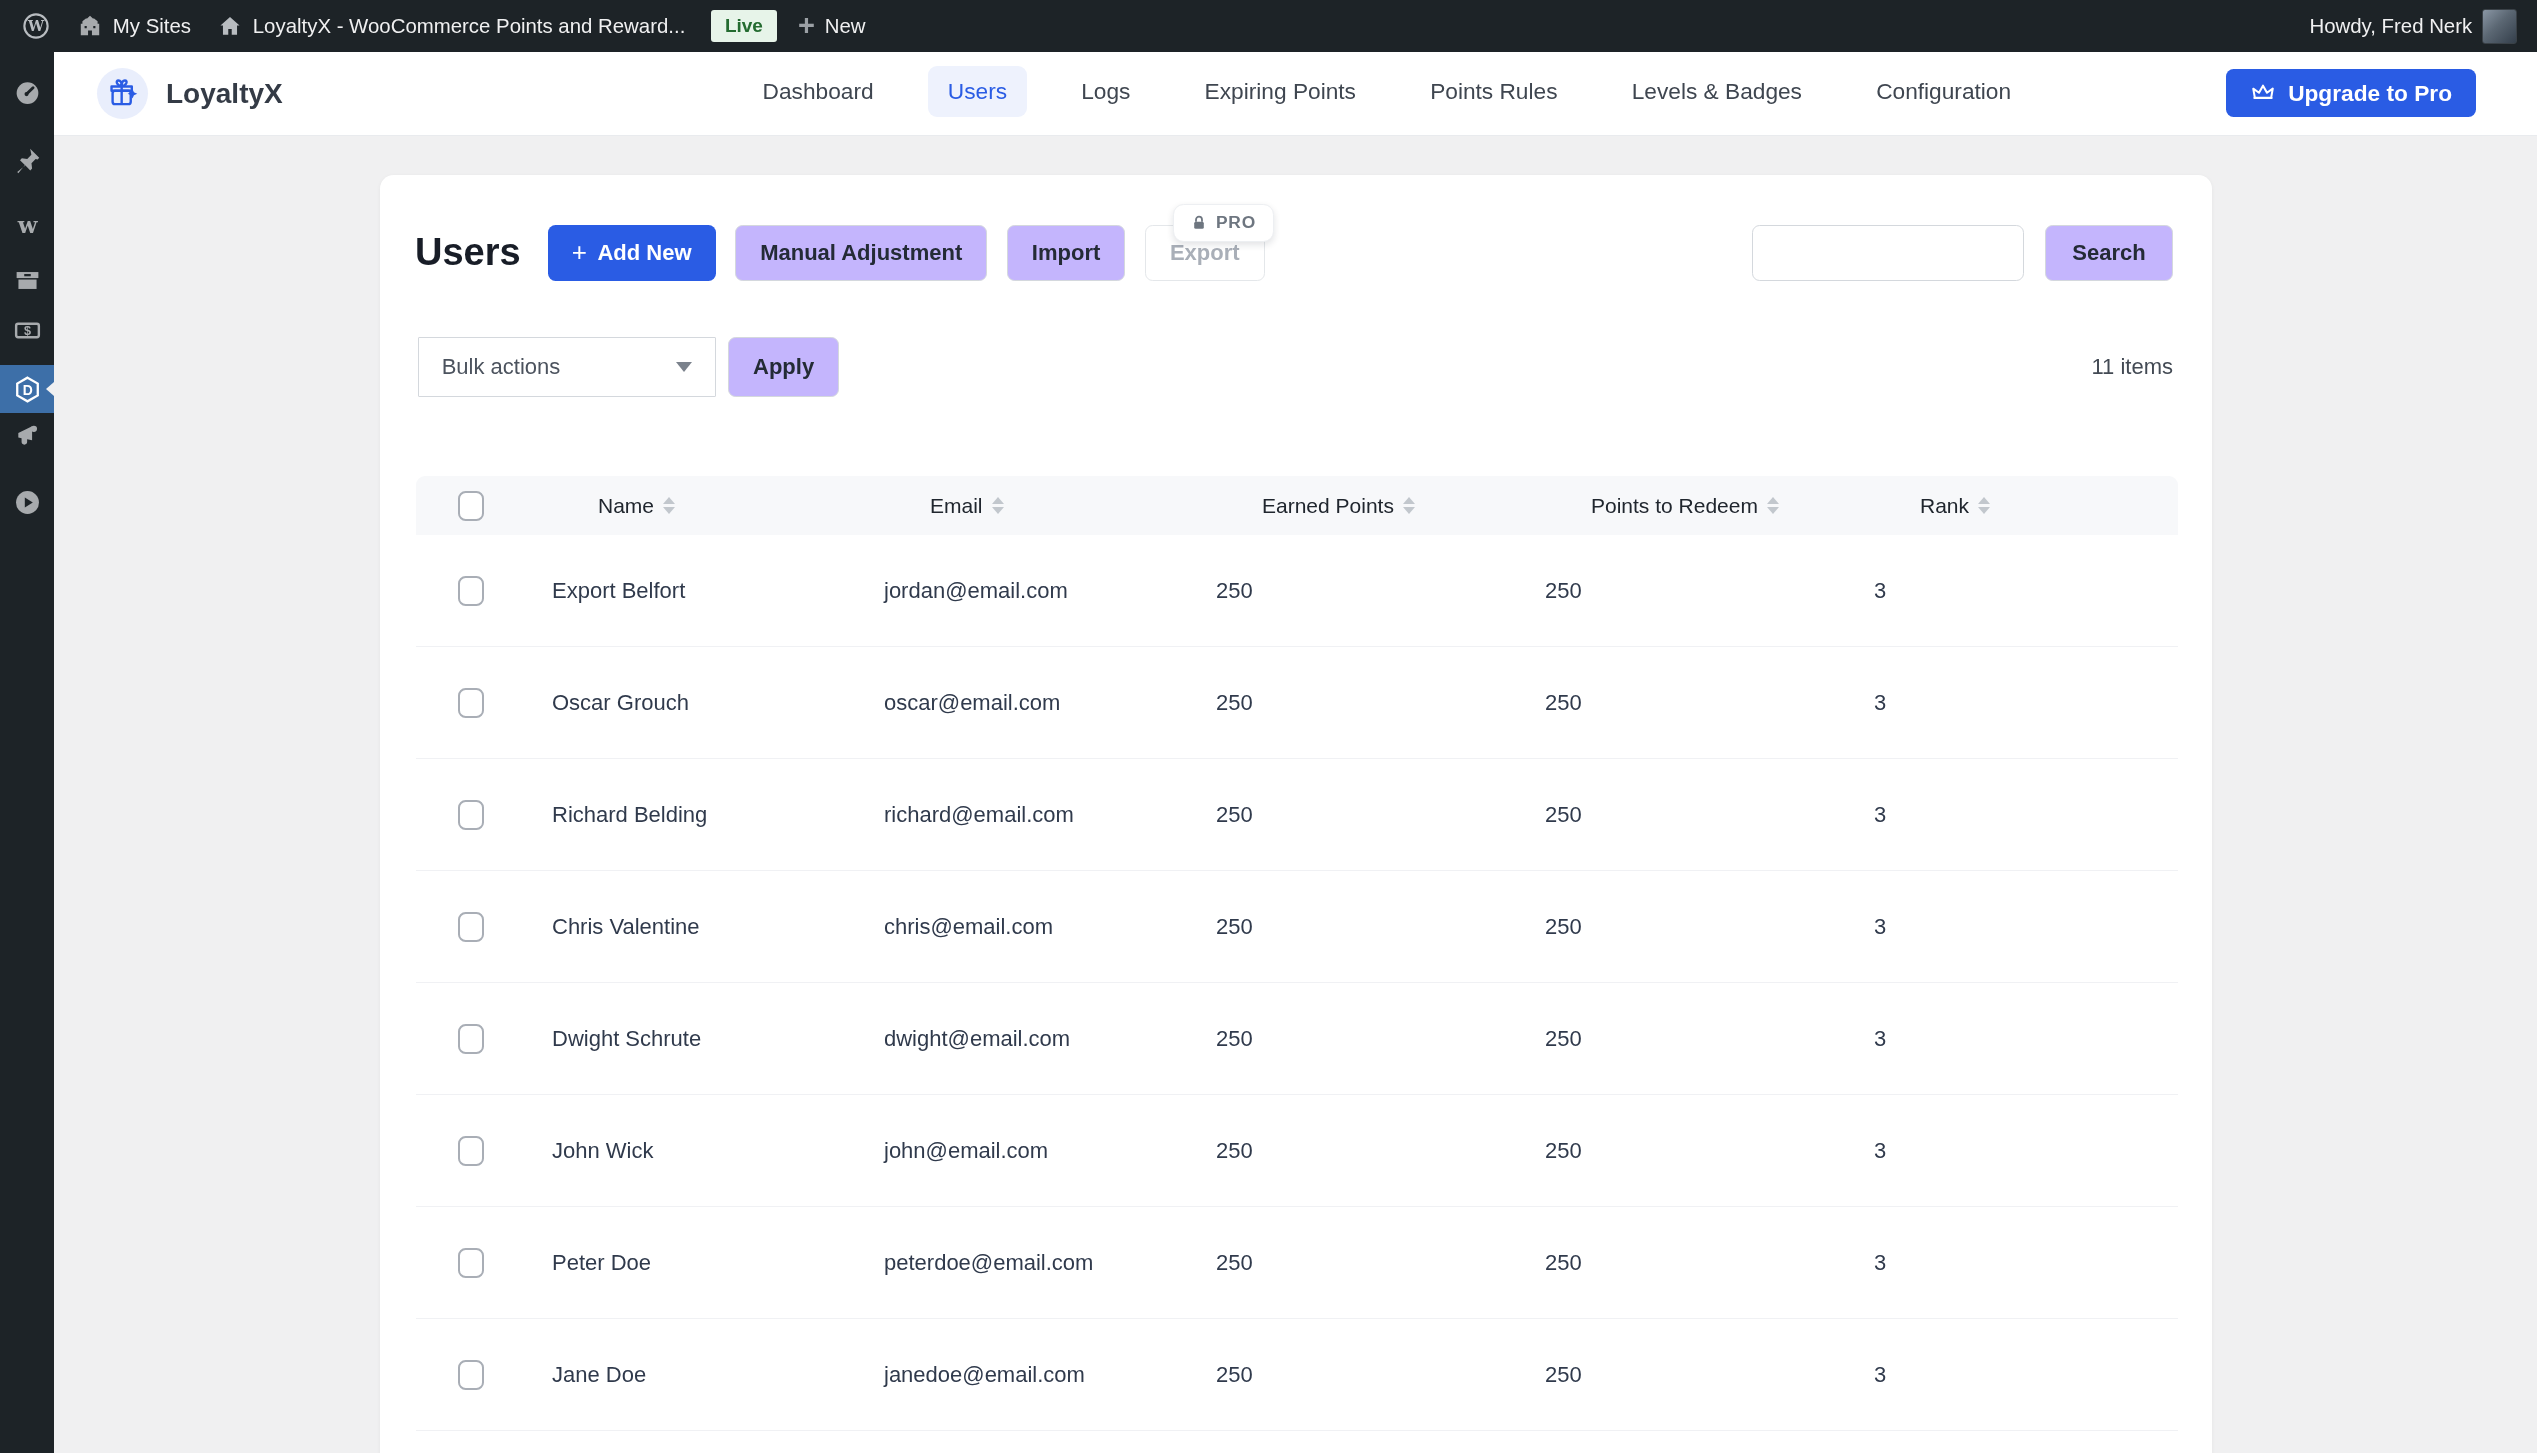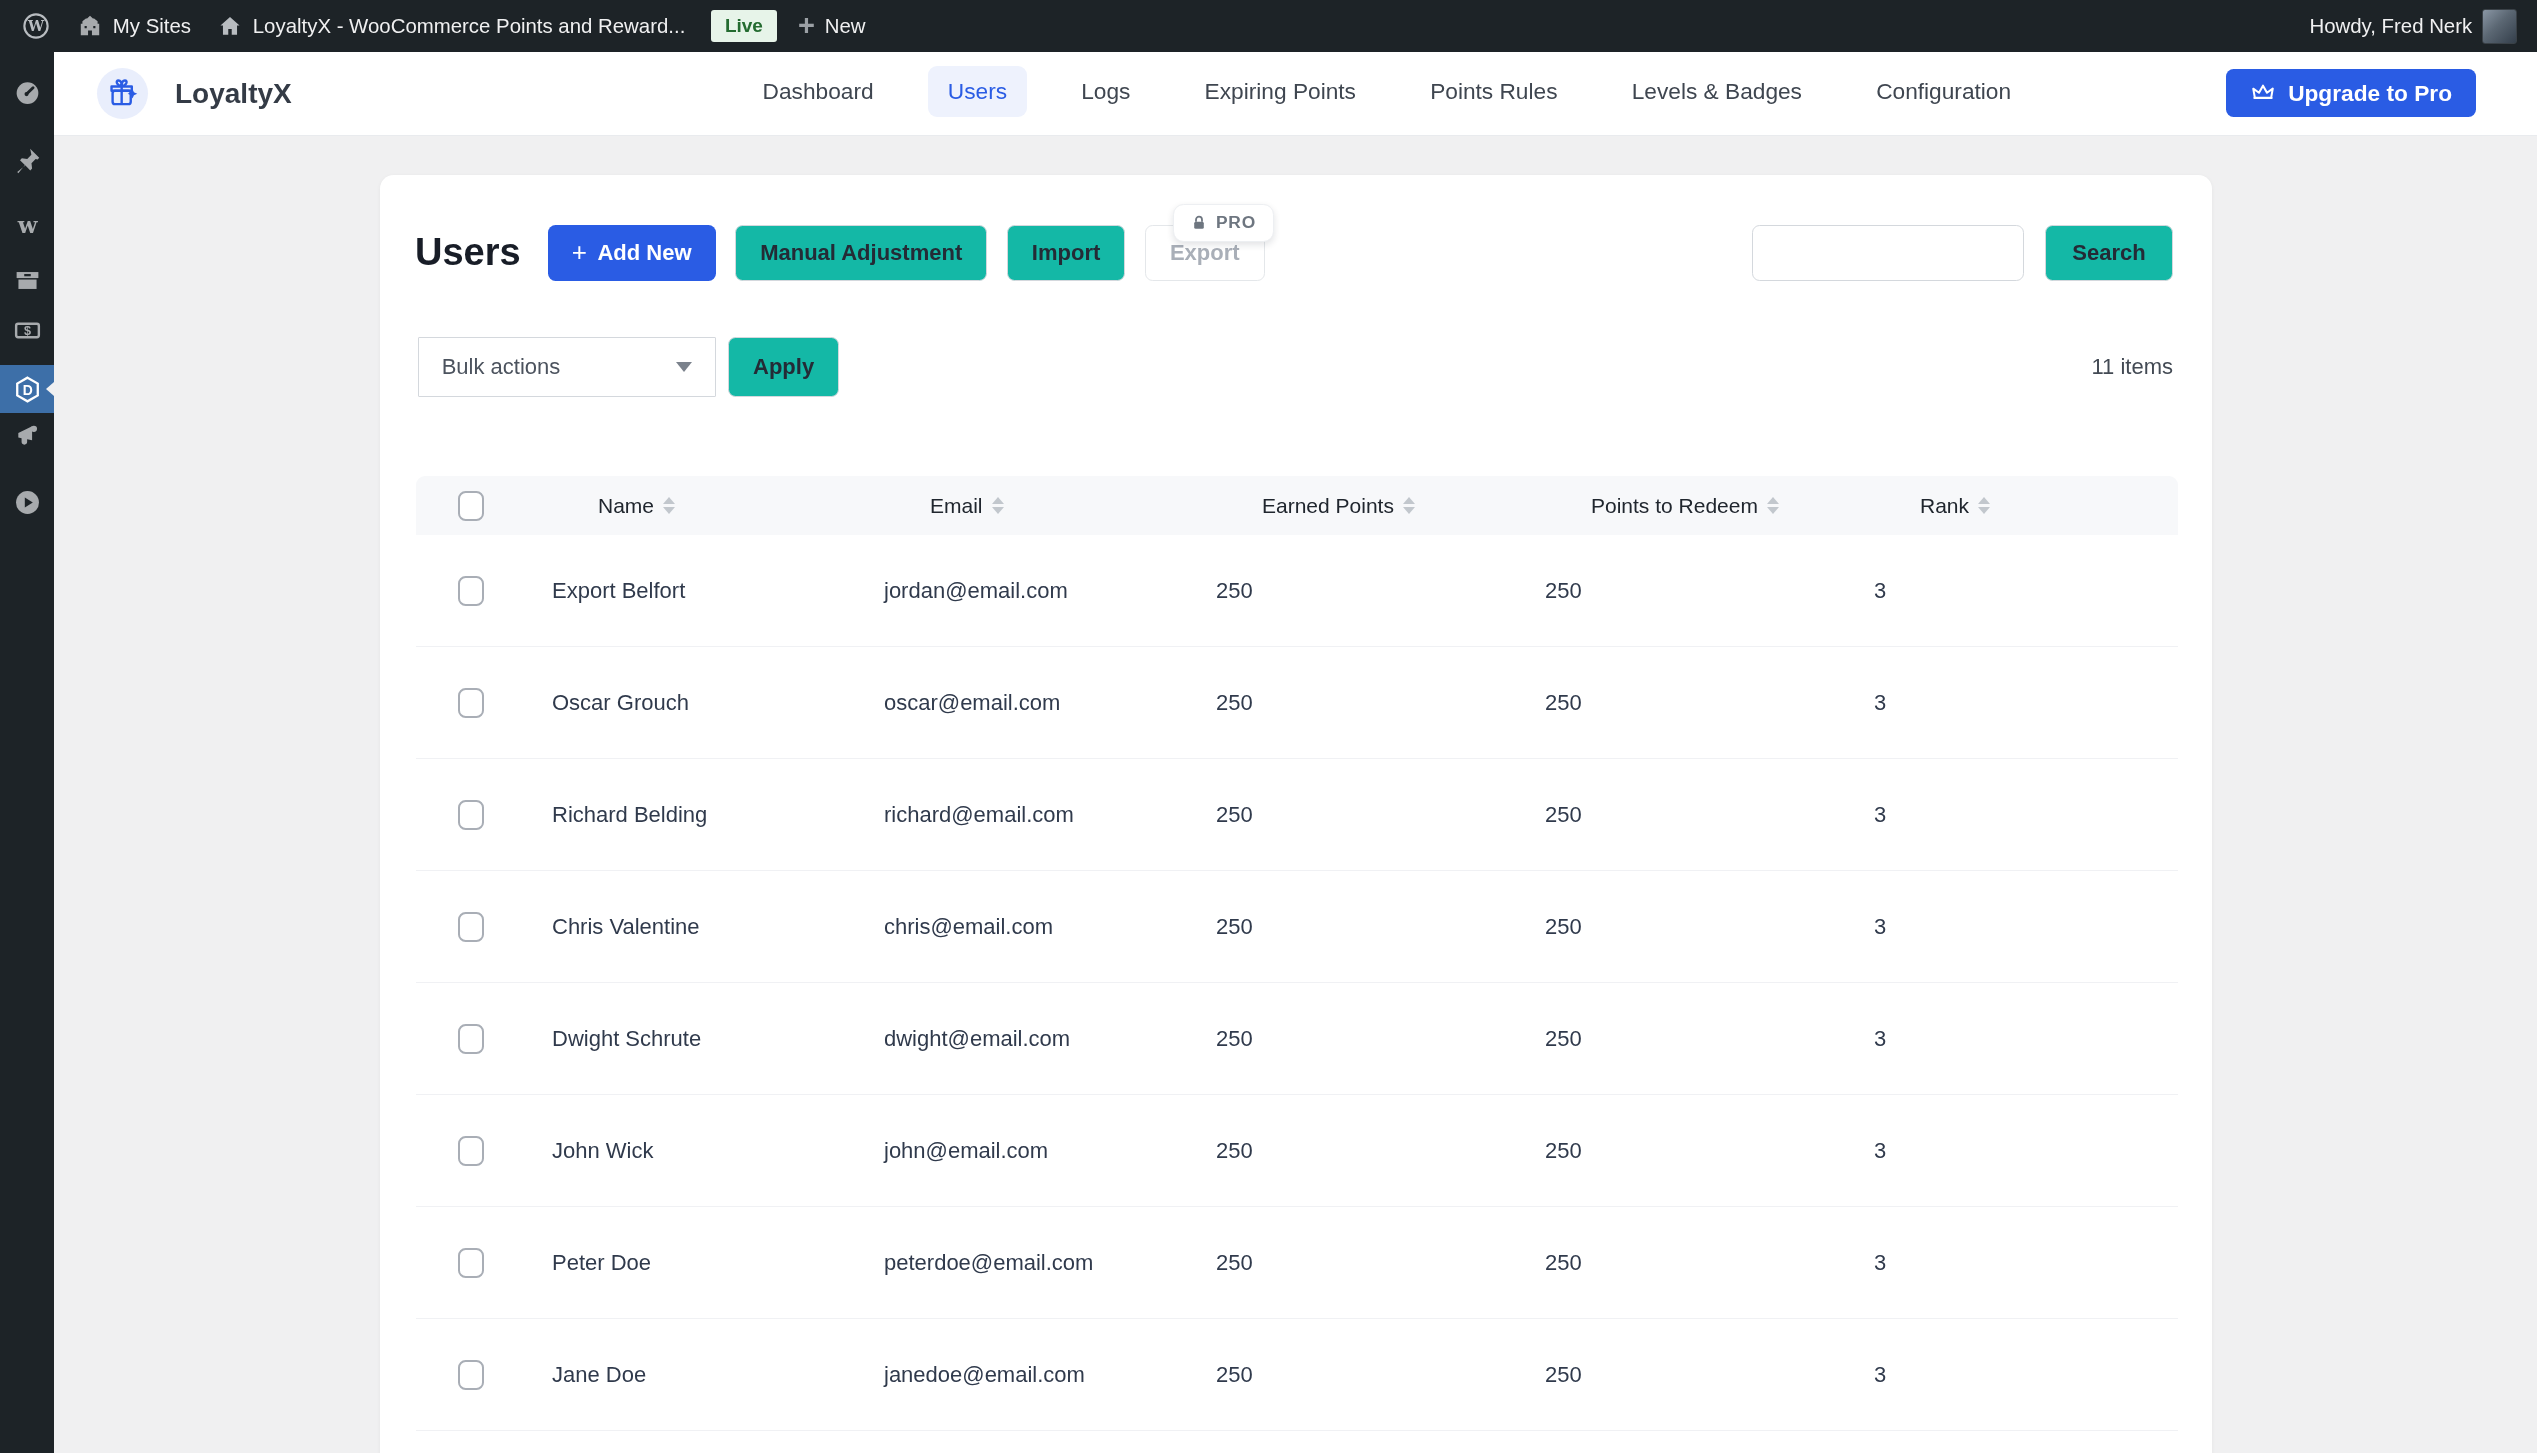--- a/index.html
+++ b/index.html
@@ -24,21 +24,21 @@
   .side-ic { position:absolute; left:13px; width:29px; height:29px; cursor:pointer; }
   .side-active { position:absolute; left:0; top:313px; width:54px; height:48px; background:#3d6fa8; }
   .side-active .side-ic { position:absolute; left:13px; top:9.8px; }
   .side-arrow { position:absolute; right:0; top:16.6px; width:0; height:0;
                 border-top:7.6px solid transparent; border-bottom:7.6px solid transparent;
                 border-right:8.3px solid #f0f0f1; }
 
   
   .pheader { position:absolute; left:54px; top:52px; width:2483px; height:84px; background:#fff;
              border-bottom:1.5px solid #e9ebee; }
-  .brand { position:absolute; left:43px; top:16px; display:flex; align-items:center; gap:27px; }
+  .brand { position:absolute; left:43px; top:16px; display:flex; align-items:center; gap:18px; }
   .brand-circle { width:51px; height:51px; border-radius:50%; background:#e9eefc;
                   display:flex; align-items:center; justify-content:center; }
   .brand-name { font-size:28px; font-weight:700; color:#343b46; }
   .pnav { position:absolute; left:689px; top:0; height:78px; display:flex; align-items:center; gap:35px; }
   .pnav-item { font-size:22.7px; color:#3f4650; padding:12px 19.6px; border-radius:9px; cursor:pointer; white-space:nowrap; }
   .pnav-item.active { background:#eef2fd; color:#2a5ce4; font-weight:500; }
   .upgrade-btn { position:absolute; right:61px; top:17.4px; height:48px; background:#2a5ce4; color:#fff;
                  border:none; border-radius:7.6px; font-size:22.7px; font-weight:700;
                  font-family:"Liberation Sans",sans-serif;
                  display:flex; align-items:center; gap:12px; padding:0 24px; cursor:pointer; }
@@ -48,21 +48,21 @@
   .card { position:absolute; left:326px; top:39px; width:1832px; height:1329px; background:#fff;
           border-radius:13.6px; box-shadow:0 1.5px 4.5px rgba(16,24,40,.05); }
 
   .toolbar { position:absolute; top:48px; left:35px; right:39px; height:59px;
              display:flex; align-items:center; }
   .page-title { font-size:38px; font-weight:700; color:#181d27; margin-right:27px; }
   .btn { height:56px; border-radius:7.6px; font-size:22px; font-weight:700; cursor:pointer;
          font-family:"Liberation Sans",sans-serif;
          display:flex; align-items:center; justify-content:center; padding:0 24px; }
   .btn-primary { background:#2a5ce4; color:#fff; border:none; gap:10.6px; }
-  .btn-plain { background:#14b8a6; color:#242b36; border:1.5px solid #d4d8dd;padding-left:24px; }
+  .btn-plain { background:#c4b5fd; color:#242b36; border:1.5px solid #d4d8dd;padding-left:24px; }
   .btn + .btn, .btn + .export-wrap { margin-left:19.6px; }
   .export-wrap { position:relative; }
   .btn-disabled { background:#fff; color:#a9afb8; border:1.5px solid #e4e7ea; font-weight:600; }
   .pro-badge { position:absolute; top:-21px; right:-9px; background:#fff; border:0.8px solid #edeff2;
                border-radius:10.6px; box-shadow:0 3px 7.6px rgba(16,24,40,.12);
                display:flex; align-items:center; gap:7.6px; padding:7.6px 16.6px; }
   .pro-badge span { font-size:17.4px; font-weight:700; color:#6e7680; letter-spacing:0.8px; }
   .search-group { margin-left:auto; display:flex; align-items:center; gap:21px; }
   .search-input { width:272px; height:56px; border:1.5px solid #d4d8dd; border-radius:7.6px;
                   font-size:22px; padding:0 16.6px; color:#242b36; outline:none;

